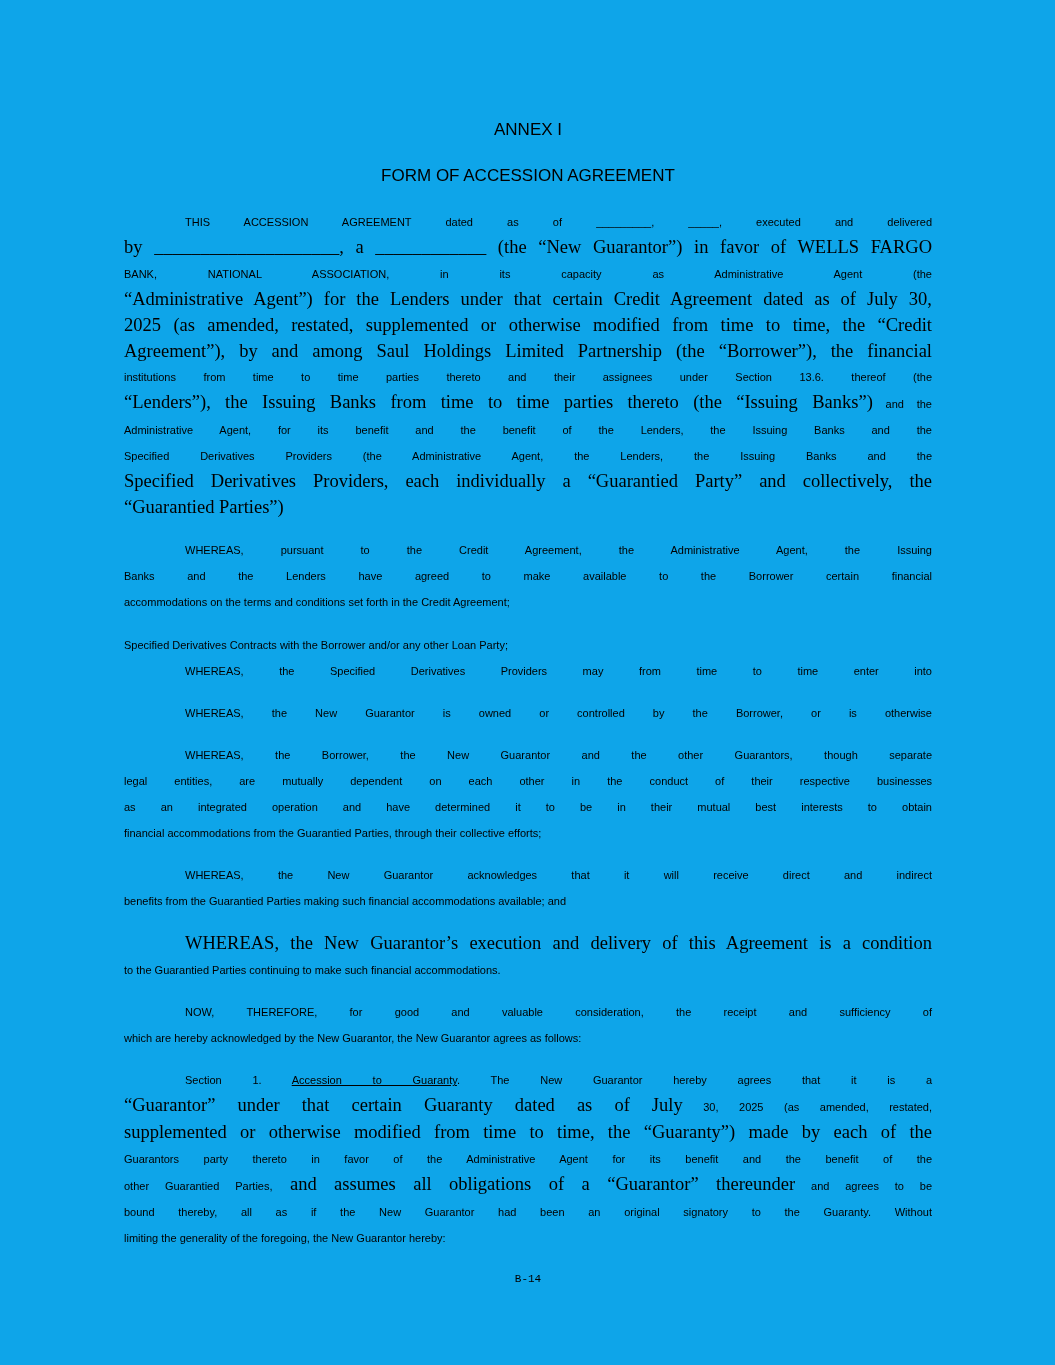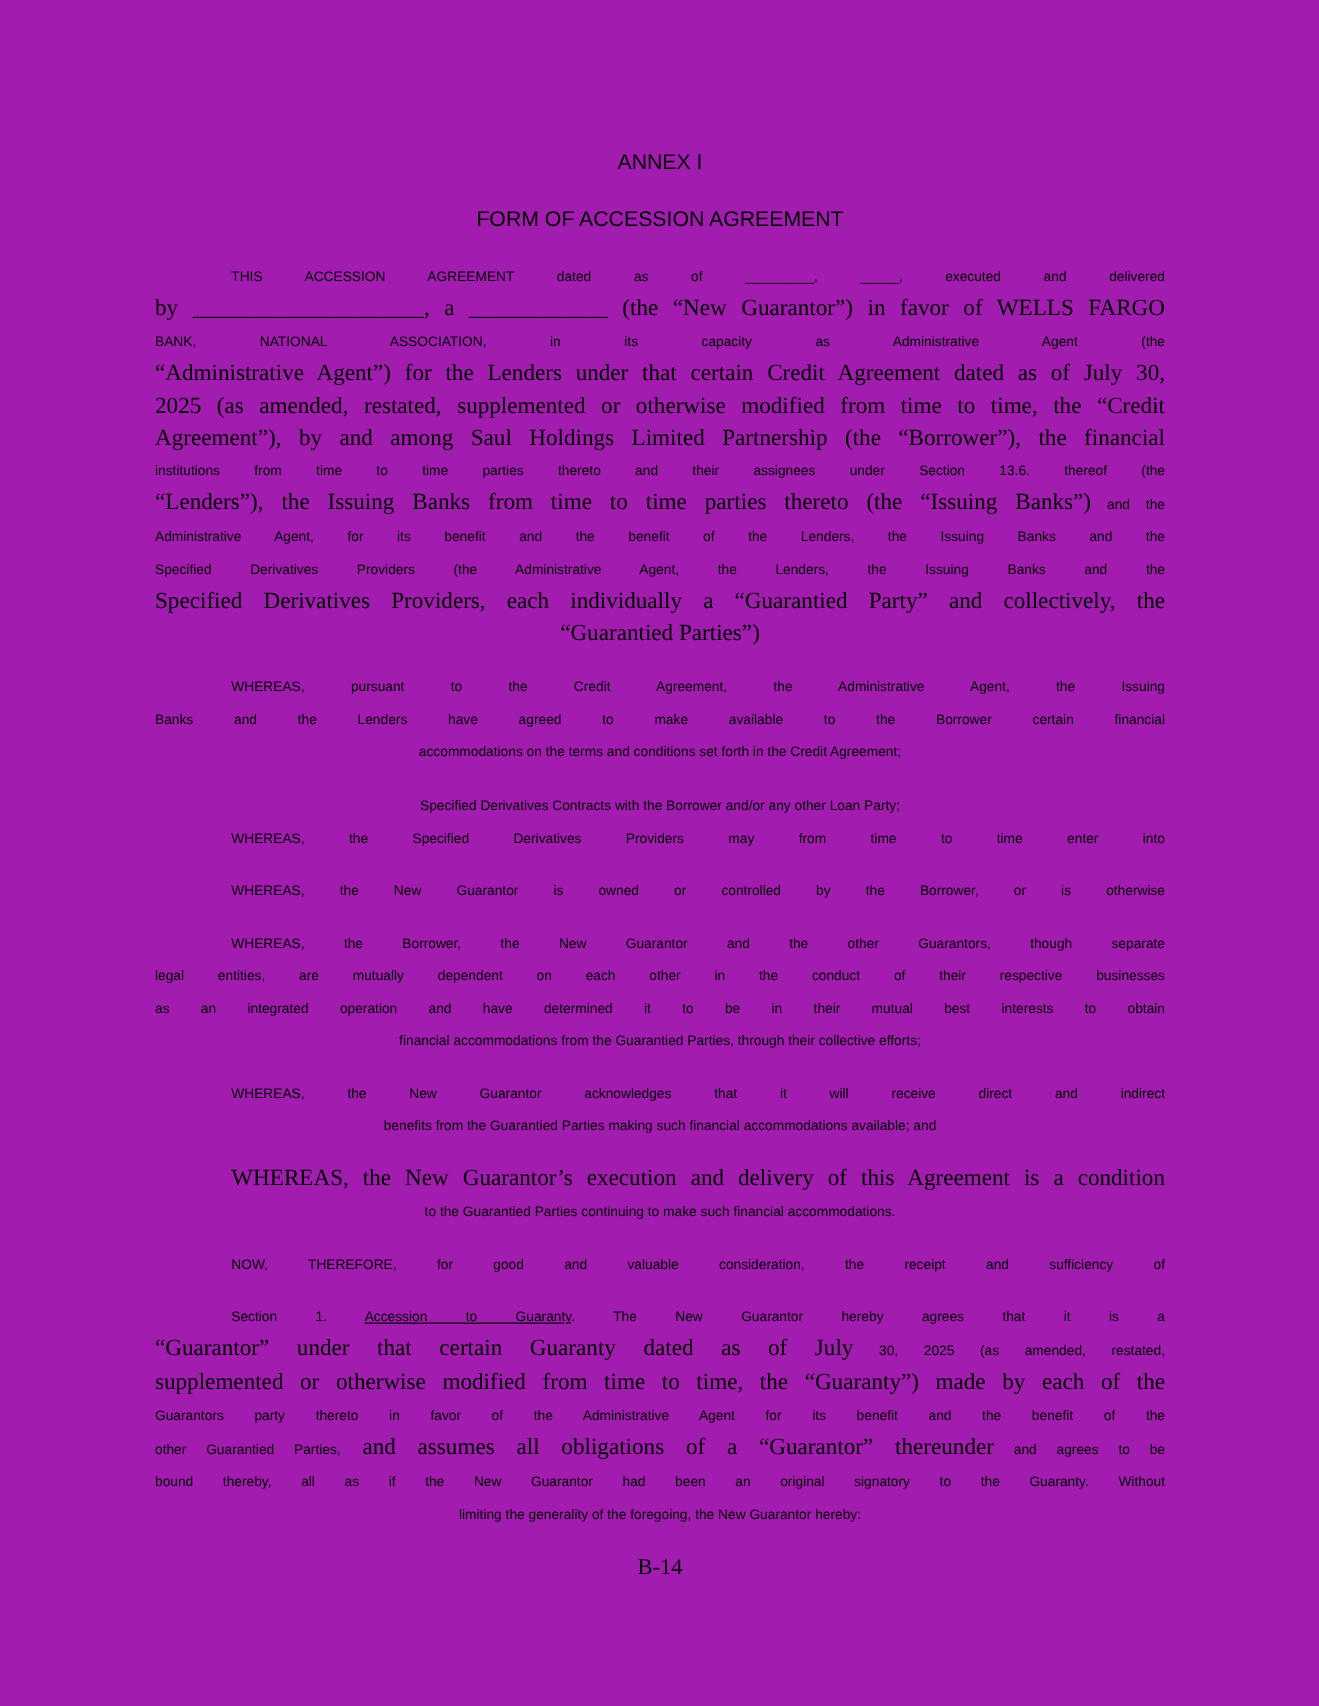--- a/index.html
+++ b/index.html
@@ -7,54 +7,54 @@
     width: 1055px;
     height: 1365px;
     background: #ffffff;
     color: #000;
   }
   .page {
     box-sizing: border-box;
     width: 1055px;
     height: 1365px;
     padding: 117px 123px 0 124px;
-    background: #a21caf;
+    background: #0ea5e9;
   }
   .heading {
     text-align: center;
     font-family: "Liberation Sans", sans-serif;
     font-size: 17px;
     line-height: 25px;
     margin: 0 0 21px 0;
     color: #000;
   }
   .para { margin: 0 0 16.5px 0; }
   .line {
     line-height: 24.9px;
-    text-align: center;
+    text-align: left;
     white-space: normal;
   }
   .line.just {
     text-align: justify;
     text-align-last: justify;
   }
   .line.indent { text-indent: 61px; }
   .run.sans {
     font-family: "Liberation Sans", sans-serif;
     font-size: 11px;
   }
   .run.serif {
     font-family: Liberation Serif, serif;
     font-size: 18.5px;
   }
   .run.u { text-decoration: underline; }
   .footer {
     text-align: center;
-    font-family: Liberation Serif, serif;
-    font-size: 18px;
+    font-family: Liberation Mono, monospace;
+    font-size: 11px;
     line-height: 25px;
     color: #000;
   }
 </style>
 </head>
 <body>
 
 <div class="page">
   <div class="heading">ANNEX I</div>
   <div class="heading">FORM OF ACCESSION AGREEMENT</div>
@@ -94,20 +94,21 @@
       <div class="para">
         <div class="line just indent"><span class="run sans">WHEREAS, the New Guarantor acknowledges that it will receive direct and indirect</span></div>
         <div class="line"><span class="run sans">benefits from the Guarantied Parties making such financial accommodations available; and</span></div>
       </div>
       <div class="para">
         <div class="line just indent"><span class="run serif">WHEREAS, the New Guarantor’s execution and delivery of this Agreement is a condition</span></div>
         <div class="line"><span class="run sans">to the Guarantied Parties continuing to make such financial accommodations.</span></div>
       </div>
       <div class="para">
         <div class="line just indent"><span class="run sans">NOW, THEREFORE, for good and valuable consideration, the receipt and sufficiency of</span></div>
+        <div class="line"><span class="run sans">which are hereby acknowledged by the New Guarantor, the New Guarantor agrees as follows:</span></div>
       </div>
       <div class="para">
         <div class="line just indent"><span class="run sans">Section 1. </span><span class="run sans u">Accession to Guaranty</span><span class="run sans">. The New Guarantor hereby agrees that it is a</span></div>
         <div class="line just"><span class="run serif">“Guarantor” under that certain Guaranty dated as of July</span><span class="run sans"> 30, 2025 (as amended, restated,</span></div>
         <div class="line just"><span class="run serif">supplemented or otherwise modified from time to time, the “Guaranty”) made by each of the</span></div>
         <div class="line just"><span class="run sans">Guarantors party thereto in favor of the Administrative Agent for its benefit and the benefit of the</span></div>
         <div class="line just"><span class="run sans">other Guarantied Parties,</span><span class="run serif"> and assumes all obligations of a “Guarantor” thereunder</span><span class="run sans"> and agrees to be</span></div>
         <div class="line just"><span class="run sans">bound thereby, all as if the New Guarantor had been an original signatory to the Guaranty. Without</span></div>
         <div class="line"><span class="run sans">limiting the generality of the foregoing, the New Guarantor hereby:</span></div>
       </div>

